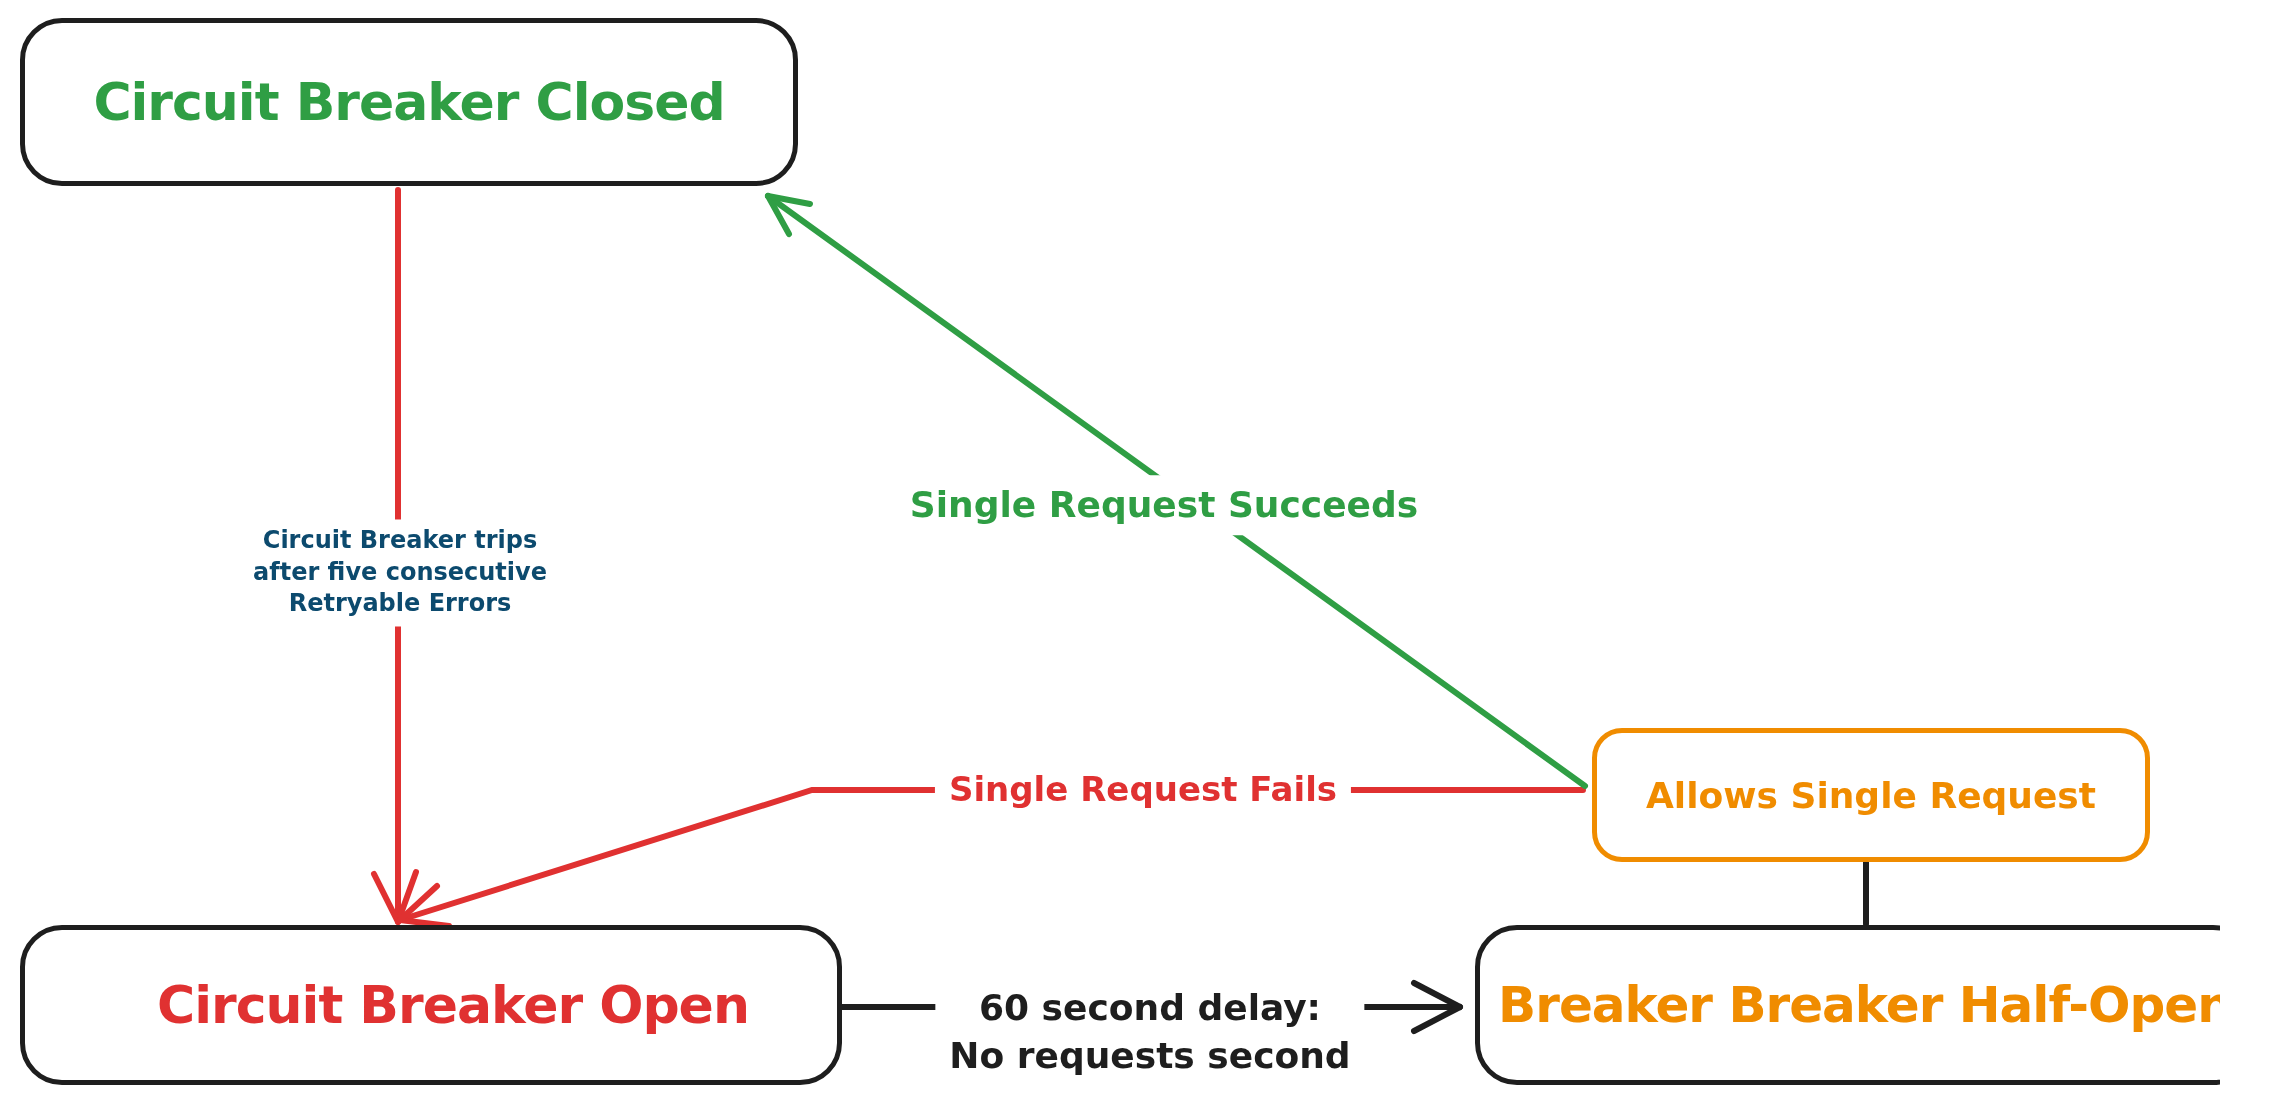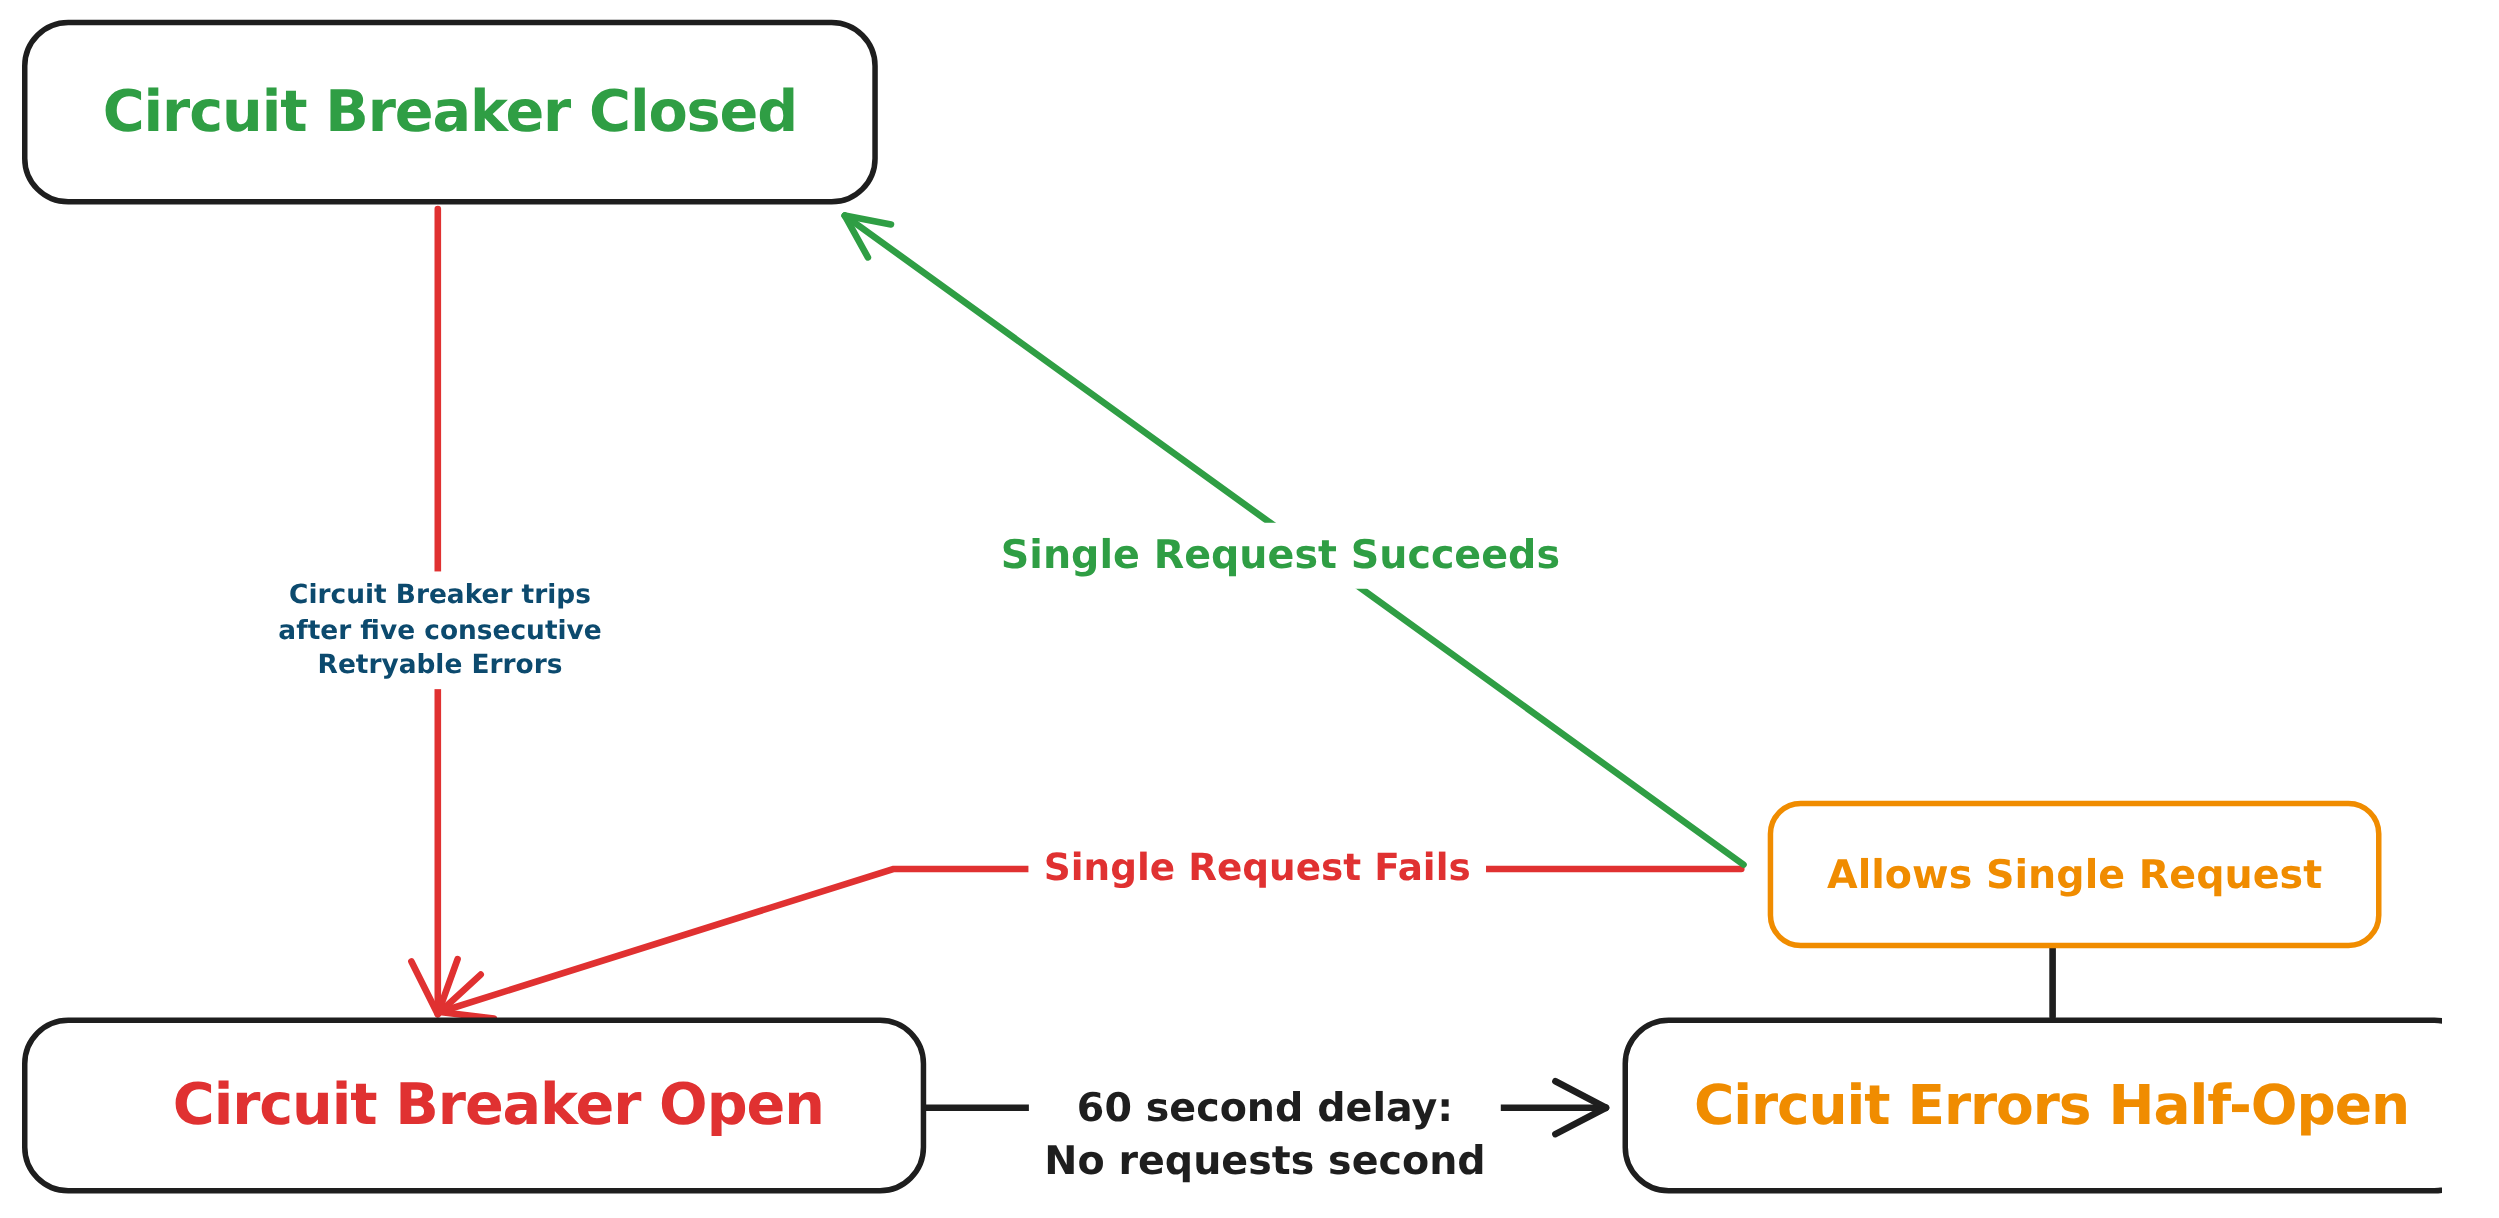--- a/index.html
+++ b/index.html
@@ -16,21 +16,21 @@
   }
   .node .title{font-weight:bold;letter-spacing:-1px;}
   .node-closed{left:20px;top:18px;width:768px;height:158px;}
   .node-closed .title{color:#2f9e44;font-size:52px;}
   .node-open{left:20px;top:925px;width:768px;height:150px;padding-left:44px;}
   .node-open .title{color:#e03131;font-size:52px;}
   .node-halfopen{left:1475px;top:925px;width:770px;height:150px;}
   .node-halfopen .title{color:#f08c00;font-size:50px;}
   .node-allows{
     left:1592px;top:728px;width:548px;height:124px;
-    border:5px solid #f08c00;border-radius:30px;margin-left:15px;
+    border:5px solid #f08c00;border-radius:30px;
   }
   .node-allows .title{color:#f08c00;font-size:36px;letter-spacing:0;}
   .edge-label{
     position:absolute;z-index:3;background:#ffffff;
     transform:translate(-50%,-50%);
     text-align:center;font-weight:bold;line-height:1.32;
     padding:6px 14px;white-space:nowrap;
   }
   .lbl-trips{left:400px;top:573px;color:#0c4a6e;font-size:24px;}
   .lbl-succeeds{left:1164px;top:505px;color:#2f9e44;font-size:36px;}
@@ -75,21 +75,21 @@
 
   <div class="node node-closed">
     <span class="title">Circuit Breaker Closed</span>
   </div>
 
   <div class="node node-open">
     <span class="title">Circuit Breaker Open</span>
   </div>
 
   <div class="node node-halfopen">
-    <span class="title">Circuit Errors Half-Open</span>
+    <span class="title">Breaker Breaker Half-Open</span>
   </div>
 
   <div class="node node-allows">
     <span class="title">Allows Single Request</span>
   </div>
 
   <div class="edge-label lbl-trips">
     <div>Circuit Breaker trips</div>
     <div>after five consecutive</div>
     <div>Retryable Errors</div>

